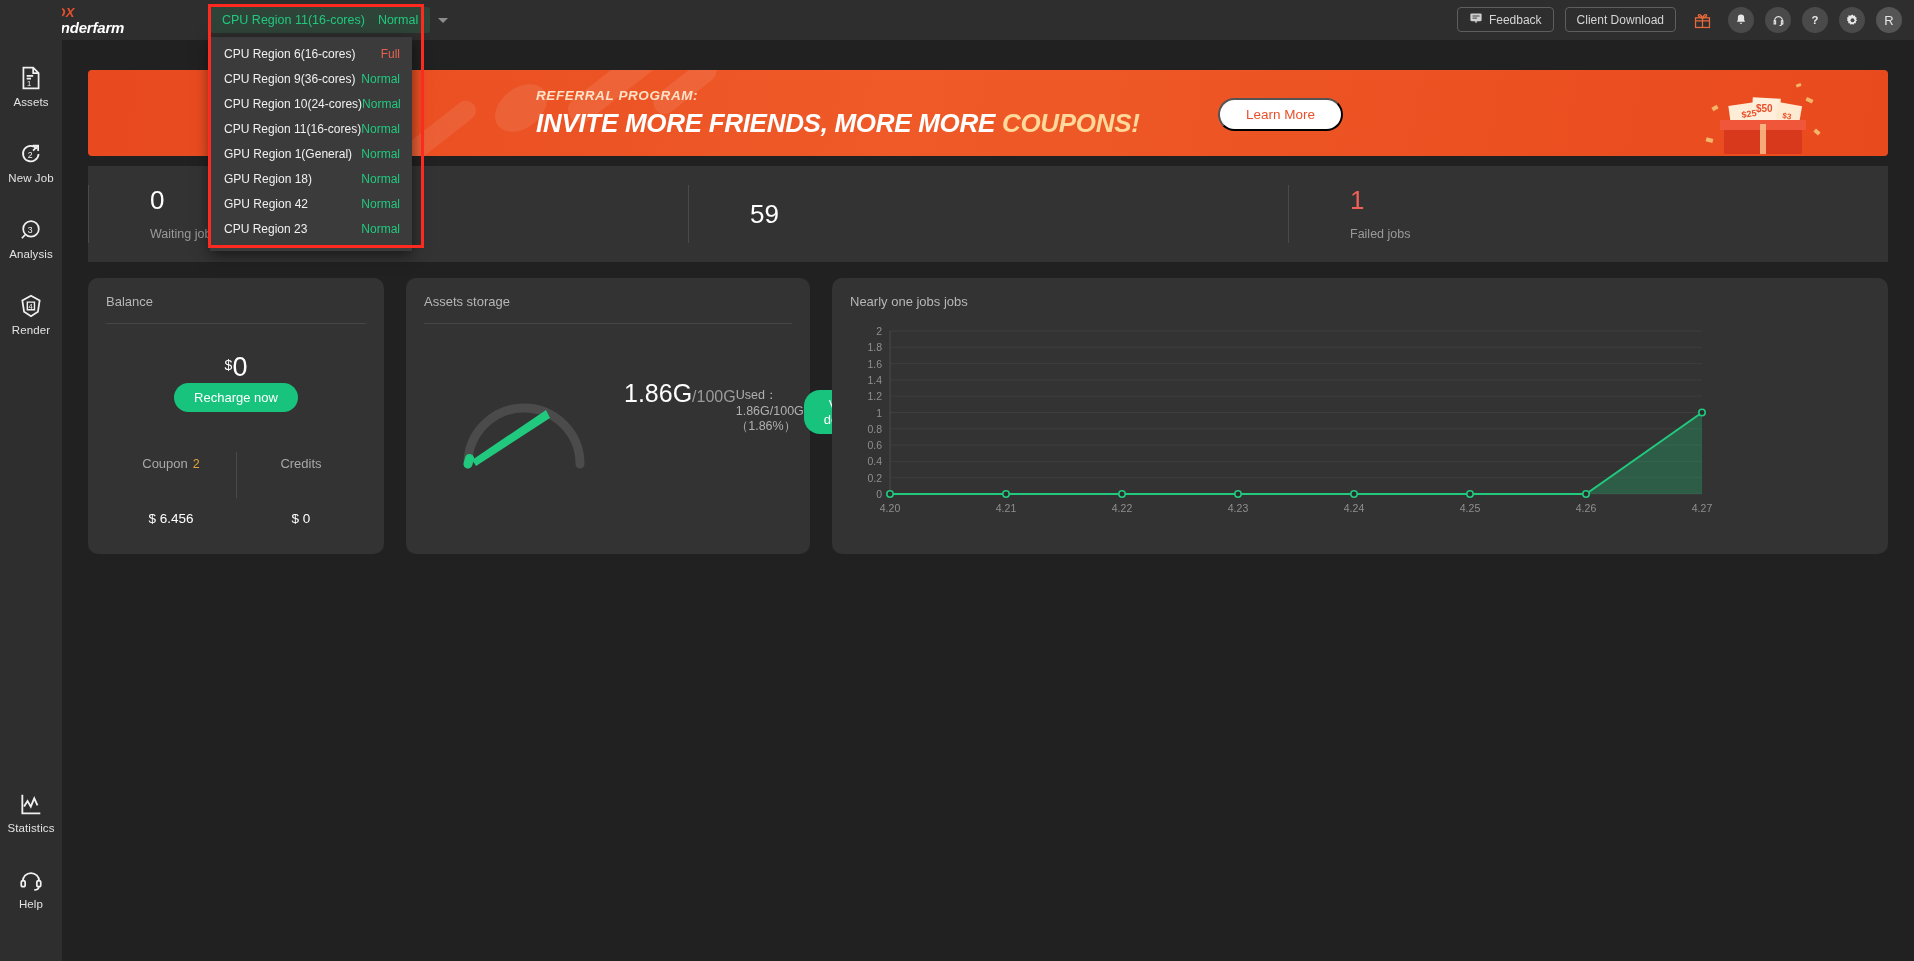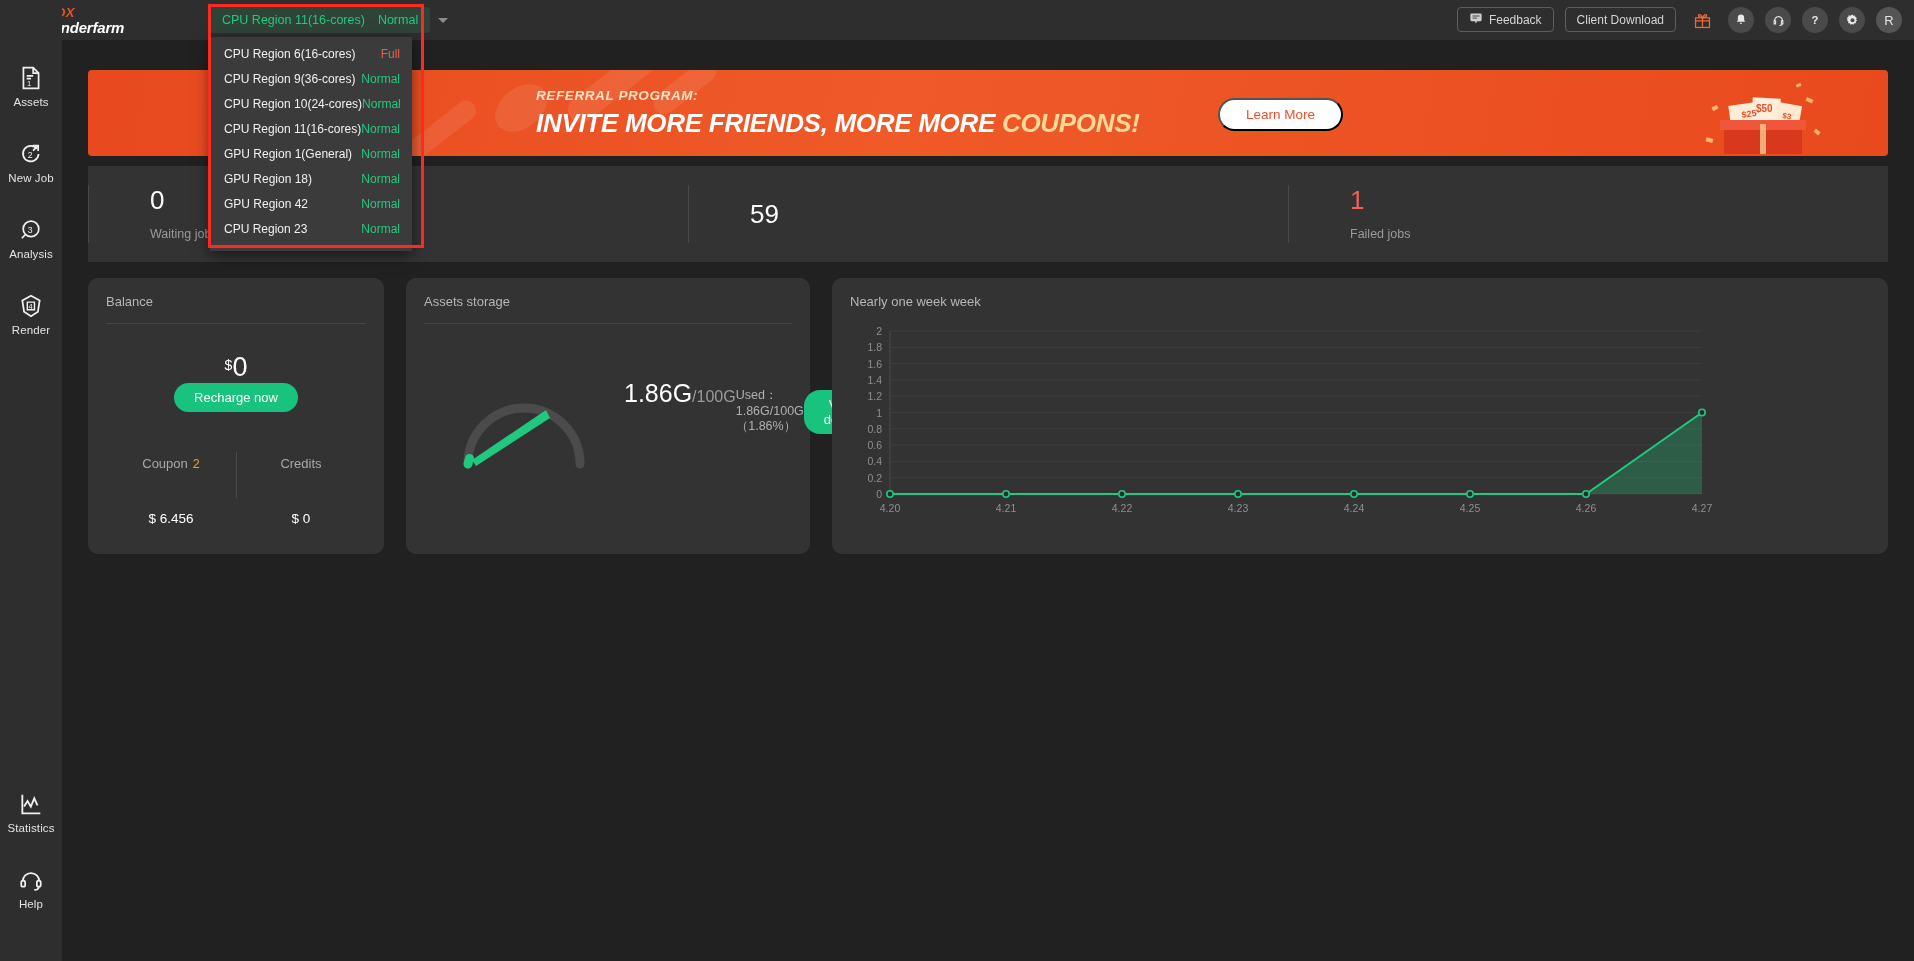--- a/index.html
+++ b/index.html
@@ -508,21 +508,21 @@
             </svg>
             <div class="gauge-val">
               <span class="gv-main">1.86G</span><span class="gv-sub">/100G</span>
             </div>
             <div class="gauge-used">Used： 1.86G/100G  （1.86%）</div>
             <button class="btn-green" style="margin-top:12px;">View details</button>
           </div>
         </div>
 
         <div class="card card-chart">
-          <div class="card-title">Nearly one week week</div>
+          <div class="card-title">Nearly one jobs jobs</div>
 
           <div class="chart-area">
             <svg class="chart-svg" id="weekly-chart" width="880" height="205" viewBox="0 0 880 205">
                 <line x1="40" y1="175" x2="852" y2="175" stroke="#3e3e3e" stroke-width="1"></line>
                 <text x="32" y="179" text-anchor="end" fill="#8f8f8f" font-size="10.5" font-family="Liberation Sans, sans-serif">0</text>
                 <line x1="40" y1="158.7" x2="852" y2="158.7" stroke="#3e3e3e" stroke-width="1"></line>
                 <text x="32" y="162.7" text-anchor="end" fill="#8f8f8f" font-size="10.5" font-family="Liberation Sans, sans-serif">0.2</text>
                 <line x1="40" y1="142.4" x2="852" y2="142.4" stroke="#3e3e3e" stroke-width="1"></line>
                 <text x="32" y="146.4" text-anchor="end" fill="#8f8f8f" font-size="10.5" font-family="Liberation Sans, sans-serif">0.4</text>
                 <line x1="40" y1="126.1" x2="852" y2="126.1" stroke="#3e3e3e" stroke-width="1"></line>

